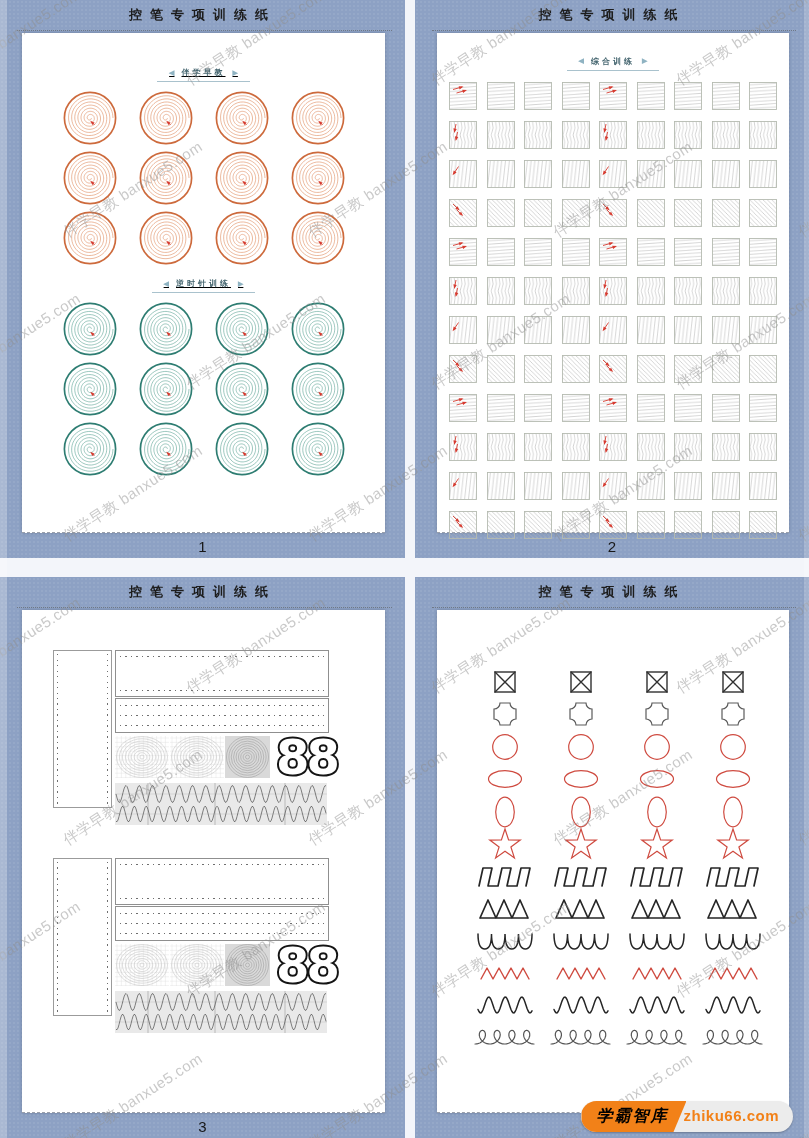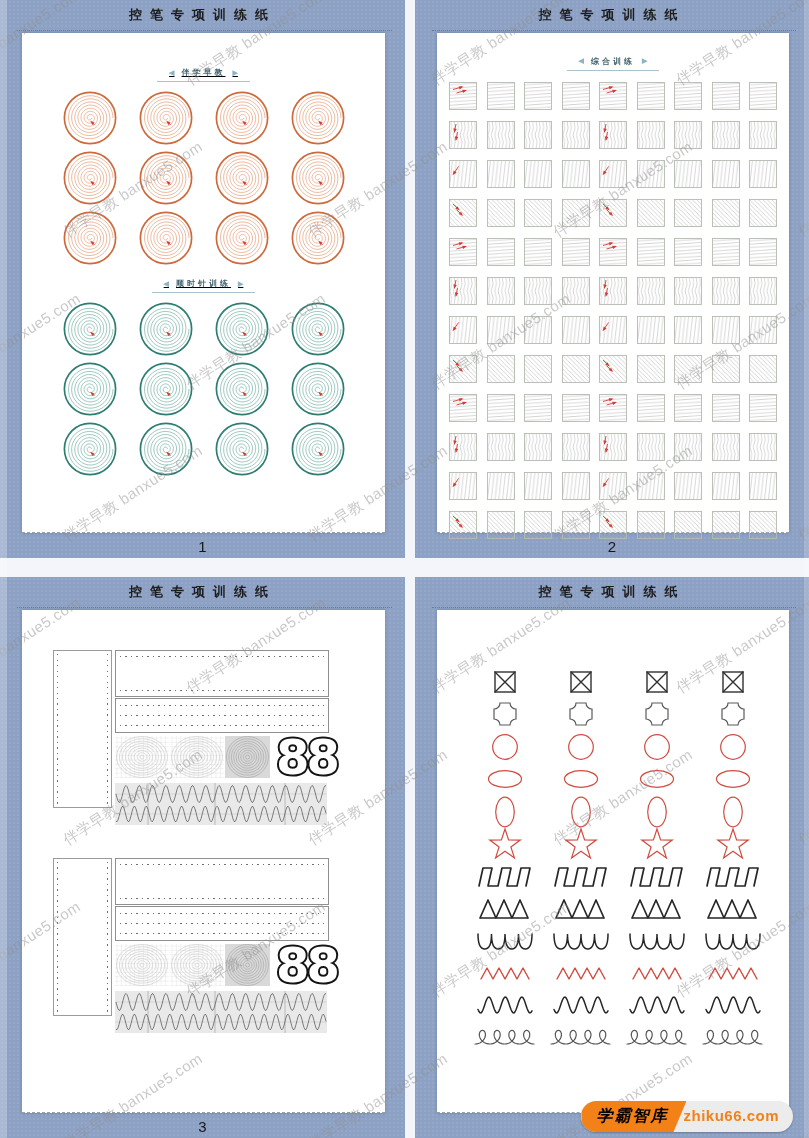--- a/index.html
+++ b/index.html
@@ -195,21 +195,21 @@
               <svg width="54" height="54" viewBox="0 0 54 54">
                 <circle cx="27" cy="27" r="25.6" fill="none" stroke="#cd6a3c" stroke-width="1.7"></circle>
                 <polyline points="28.2,27.0 28.2,27.1 28.3,27.3 28.3,27.4 28.3,27.5 28.3,27.7 28.2,27.8 28.2,28.0 28.1,28.1 28.0,28.3 27.9,28.4 27.8,28.5 27.7,28.6 27.5,28.8 27.4,28.8 27.2,28.9 27.0,29.0 26.8,29.0 26.6,29.0 26.4,29.0 26.2,29.0 26.0,29.0 25.7,28.9 25.5,28.8 25.3,28.7 25.1,28.5 25.0,28.4 24.8,28.2 24.6,28.0 24.5,27.8 24.4,27.5 24.3,27.3 24.2,27.0 24.2,26.7 24.2,26.4 24.2,26.2 24.3,25.9 24.4,25.6 24.5,25.3 24.6,25.0 24.8,24.8 25.0,24.5 25.2,24.3 25.4,24.1 25.7,23.9 26.0,23.8 26.3,23.6 26.7,23.5 27.0,23.5 27.4,23.4 27.7,23.4 28.1,23.5 28.4,23.6 28.8,23.7 29.1,23.8 29.5,24.0 29.8,24.2 30.1,24.5 30.3,24.8 30.6,25.1 30.8,25.4 31.0,25.8 31.1,26.2 31.2,26.6 31.3,27.0 31.3,27.4 31.3,27.9 31.3,28.3 31.2,28.7 31.0,29.1 30.8,29.6 30.6,30.0 30.3,30.3 30.0,30.7 29.7,31.0 29.3,31.3 28.9,31.5 28.4,31.7 28.0,31.9 27.5,32.0 27.0,32.1 26.5,32.1 26.0,32.1 25.5,32.0 25.0,31.9 24.5,31.7 24.0,31.5 23.6,31.2 23.1,30.9 22.7,30.5 22.4,30.1 22.0,29.7 21.8,29.2 21.5,28.7 21.3,28.1 21.2,27.6 21.1,27.0 21.1,26.4 21.1,25.8 21.2,25.3 21.4,24.7 21.6,24.1 21.9,23.6 22.2,23.1 22.6,22.6 23.0,22.1 23.5,21.7 24.0,21.3 24.5,21.0 25.1,20.8 25.7,20.6 26.4,20.4 27.0,20.4 27.7,20.3 28.3,20.4 29.0,20.5 29.6,20.7 30.2,20.9 30.9,21.2 31.4,21.6 32.0,22.0 32.5,22.5 32.9,23.0 33.3,23.6 33.7,24.2 34.0,24.9 34.2,25.6 34.3,26.3 34.4,27.0 34.4,27.7 34.4,28.5 34.2,29.2 34.0,29.9 33.8,30.6 33.4,31.3 33.0,31.9 32.5,32.5 32.0,33.1 31.4,33.6 30.8,34.0 30.1,34.4 29.3,34.7 28.6,35.0 27.8,35.1 27.0,35.2 26.2,35.2 25.4,35.1 24.6,35.0 23.8,34.8 23.0,34.5 22.3,34.1 21.6,33.6 20.9,33.1 20.3,32.5 19.8,31.8 19.3,31.1 18.9,30.4 18.5,29.6 18.3,28.7 18.1,27.9 18.0,27.0 18.0,26.1 18.1,25.2 18.3,24.3 18.5,23.5 18.9,22.6 19.3,21.8 19.8,21.1 20.4,20.4 21.0,19.7 21.7,19.1 22.5,18.6 23.3,18.2 24.2,17.8 25.1,17.5 26.0,17.3 27.0,17.2 28.0,17.2 28.9,17.3 29.9,17.5 30.8,17.8 31.7,18.2 32.6,18.6 33.4,19.2 34.2,19.8 34.9,20.5 35.5,21.3 36.1,22.1 36.6,23.0 36.9,24.0 37.2,25.0 37.4,26.0 37.5,27.0 37.5,28.0 37.4,29.1 37.2,30.1 36.9,31.1 36.5,32.1 36.0,33.0 35.4,33.9 34.7,34.7 34.0,35.5 33.1,36.2 32.2,36.8 31.3,37.3 30.2,37.7 29.2,38.0 28.1,38.2 27.0,38.3 25.9,38.3 24.8,38.2 23.7,38.0 22.6,37.6 21.5,37.2 20.5,36.7 19.6,36.0 18.7,35.3 17.9,34.5 17.2,33.6 16.5,32.6 16.0,31.6 15.6,30.5 15.2,29.3 15.0,28.2 14.9,27.0 14.9,25.8 15.0,24.6 15.3,23.4 15.6,22.3 16.1,21.2 16.7,20.1 17.4,19.1 18.2,18.2 19.0,17.3 20.0,16.5 21.0,15.9 22.1,15.3 23.3,14.8 24.5,14.5 25.7,14.2 27.0,14.1 28.3,14.1 29.5,14.3 30.8,14.5 32.0,14.9 33.2,15.4 34.3,16.0 35.4,16.8 36.4,17.6 37.3,18.6 38.1,19.6 38.8,20.7 39.4,21.8 39.9,23.1 40.3,24.4 40.5,25.7 40.7,27.0 40.6,28.3 40.5,29.7 40.2,31.0 39.8,32.3 39.3,33.6 38.6,34.7 37.8,35.9 36.9,36.9 35.9,37.9 34.9,38.8 33.7,39.5 32.4,40.2 31.1,40.7 29.8,41.1 28.4,41.3 27.0,41.4 25.6,41.4 24.2,41.3 22.8,41.0 21.4,40.5 20.1,39.9 18.8,39.2 17.6,38.4 16.5,37.5 15.5,36.4 14.6,35.3 13.8,34.1 13.1,32.7 12.6,31.4 12.2,29.9 11.9,28.5 11.8,27.0 11.8,25.5 12.0,24.0 12.3,22.5 12.8,21.1 13.4,19.7 14.1,18.4 15.0,17.1 16.0,16.0 17.1,14.9 18.3,13.9 19.6,13.1 21.0,12.4 22.4,11.8 23.9,11.4 25.4,11.1 27.0,11.0 28.6,11.0 30.1,11.2 31.7,11.6 33.2,12.0 34.7,12.7 36.0,13.5 37.4,14.4 38.6,15.4 39.7,16.6 40.7,17.8 41.6,19.2 42.3,20.7 42.9,22.2 43.4,23.7 43.6,25.4 43.8,27.0 43.7,28.6 43.5,30.3 43.2,31.9 42.7,33.5 42.0,35.0 41.2,36.5 40.2,37.9 39.1,39.1 37.9,40.3 36.6,41.3 35.2,42.3 33.6,43.0 32.1,43.7 30.4,44.1 28.7,44.4 27.0,44.5 25.3,44.5 23.6,44.3 21.9,43.9 20.2,43.4 18.6,42.7 17.1,41.8 15.7,40.8 14.3,39.7 13.1,38.4 12.0,37.0 11.1,35.5 10.2,33.9 9.6,32.3 9.1,30.6 8.8,28.8 8.7,27.0 8.7,25.2 8.9,23.4 9.3,21.6 9.9,19.9 10.6,18.2 11.5,16.7 12.6,15.2 13.8,13.8 15.1,12.5 16.5,11.4 18.1,10.4 19.8,9.5 21.5,8.9 23.3,8.4 25.1,8.0 27.0,7.9 28.9,7.9 30.7,8.2 32.6,8.6 34.4,9.2 36.1,9.9 37.8,10.9 39.3,12.0 40.8,13.2 42.1,14.6 43.3,16.1 44.3,17.7 45.2,19.5 45.9,21.3 46.4,23.1 46.7,25.1 46.9,27.0 46.8,29.0 46.6,30.9 46.2,32.8 45.6,34.7 44.8,36.5 43.8,38.2 42.6,39.8 41.3,41.3 39.9,42.7 38.3,43.9 36.6,45.0 34.8,45.9 33.0,46.6 31.0,47.2 29.0,47.5 27.0,47.7 25.0,47.6 22.9,47.4 21.0,46.9 19.0,46.3 17.1,45.4 15.4,44.4 13.7,43.2 12.1,41.9 10.7,40.4 9.4,38.8 8.3,37.0 7.4,35.1 6.6,33.2 6.1,31.2 5.7,29.1 5.6,27.0 5.6,24.9 5.9,22.8 6.3,20.7 7.0,18.7 7.9,16.8 8.9,14.9 10.2,13.2 11.6,11.6 13.1,10.1 14.8,8.8 16.6,7.6 18.6,6.6 20.6,5.9 22.7,5.3 24.8,4.9 27.0,4.8 29.2,4.8 31.4,5.1 33.5,5.6 35.6,6.3 37.6,7.2 39.5,8.3 41.3,9.6 43.0,11.0 44.5,12.6 45.9,14.4 47.1,16.3 48.1,18.3 48.9,20.4 49.5,22.5 49.8,24.8 50.0,27.0" fill="none" stroke="#df8c5e" stroke-width="0.6"></polyline>
                 <path d="M31.5,34 L28.4,30.8" stroke="#d63b30" stroke-width="0.8" fill="none"></path>
                 <polygon points="27.3,29.7 31.7,31.8 29.3,34.1" fill="#d63b30"></polygon>
               </svg>
             </span>
           </div>
         <div class="sec-label">
           <span class="arr">◀</span>
-          <span>顺时针训练</span>
+          <span>逆时针训练</span>
           <span class="arr">▶</span>
         </div>
         <div class="spiral-grid" id="spiral-grid-1">
             <span>
               <svg width="54" height="54" viewBox="0 0 54 54">
                 <circle cx="27" cy="27" r="25.6" fill="none" stroke="#2e7d72" stroke-width="1.7"></circle>
                 <polyline points="28.2,27.0 28.2,26.9 28.3,26.7 28.3,26.6 28.3,26.5 28.3,26.3 28.2,26.2 28.2,26.0 28.1,25.9 28.0,25.7 27.9,25.6 27.8,25.5 27.7,25.4 27.5,25.2 27.4,25.2 27.2,25.1 27.0,25.0 26.8,25.0 26.6,25.0 26.4,25.0 26.2,25.0 26.0,25.0 25.7,25.1 25.5,25.2 25.3,25.3 25.1,25.5 25.0,25.6 24.8,25.8 24.6,26.0 24.5,26.2 24.4,26.5 24.3,26.7 24.2,27.0 24.2,27.3 24.2,27.6 24.2,27.8 24.3,28.1 24.4,28.4 24.5,28.7 24.6,29.0 24.8,29.2 25.0,29.5 25.2,29.7 25.4,29.9 25.7,30.1 26.0,30.2 26.3,30.4 26.7,30.5 27.0,30.5 27.4,30.6 27.7,30.6 28.1,30.5 28.4,30.4 28.8,30.3 29.1,30.2 29.5,30.0 29.8,29.8 30.1,29.5 30.3,29.2 30.6,28.9 30.8,28.6 31.0,28.2 31.1,27.8 31.2,27.4 31.3,27.0 31.3,26.6 31.3,26.1 31.3,25.7 31.2,25.3 31.0,24.9 30.8,24.4 30.6,24.0 30.3,23.7 30.0,23.3 29.7,23.0 29.3,22.7 28.9,22.5 28.4,22.3 28.0,22.1 27.5,22.0 27.0,21.9 26.5,21.9 26.0,21.9 25.5,22.0 25.0,22.1 24.5,22.3 24.0,22.5 23.6,22.8 23.1,23.1 22.7,23.5 22.4,23.9 22.0,24.3 21.8,24.8 21.5,25.3 21.3,25.9 21.2,26.4 21.1,27.0 21.1,27.6 21.1,28.2 21.2,28.7 21.4,29.3 21.6,29.9 21.9,30.4 22.2,30.9 22.6,31.4 23.0,31.9 23.5,32.3 24.0,32.7 24.5,33.0 25.1,33.2 25.7,33.4 26.4,33.6 27.0,33.6 27.7,33.7 28.3,33.6 29.0,33.5 29.6,33.3 30.2,33.1 30.9,32.8 31.4,32.4 32.0,32.0 32.5,31.5 32.9,31.0 33.3,30.4 33.7,29.8 34.0,29.1 34.2,28.4 34.3,27.7 34.4,27.0 34.4,26.3 34.4,25.5 34.2,24.8 34.0,24.1 33.8,23.4 33.4,22.7 33.0,22.1 32.5,21.5 32.0,20.9 31.4,20.4 30.8,20.0 30.1,19.6 29.3,19.3 28.6,19.0 27.8,18.9 27.0,18.8 26.2,18.8 25.4,18.9 24.6,19.0 23.8,19.2 23.0,19.5 22.3,19.9 21.6,20.4 20.9,20.9 20.3,21.5 19.8,22.2 19.3,22.9 18.9,23.6 18.5,24.4 18.3,25.3 18.1,26.1 18.0,27.0 18.0,27.9 18.1,28.8 18.3,29.7 18.5,30.5 18.9,31.4 19.3,32.2 19.8,32.9 20.4,33.6 21.0,34.3 21.7,34.9 22.5,35.4 23.3,35.8 24.2,36.2 25.1,36.5 26.0,36.7 27.0,36.8 28.0,36.8 28.9,36.7 29.9,36.5 30.8,36.2 31.7,35.8 32.6,35.4 33.4,34.8 34.2,34.2 34.9,33.5 35.5,32.7 36.1,31.9 36.6,31.0 36.9,30.0 37.2,29.0 37.4,28.0 37.5,27.0 37.5,26.0 37.4,24.9 37.2,23.9 36.9,22.9 36.5,21.9 36.0,21.0 35.4,20.1 34.7,19.3 34.0,18.5 33.1,17.8 32.2,17.2 31.3,16.7 30.2,16.3 29.2,16.0 28.1,15.8 27.0,15.7 25.9,15.7 24.8,15.8 23.7,16.0 22.6,16.4 21.5,16.8 20.5,17.3 19.6,18.0 18.7,18.7 17.9,19.5 17.2,20.4 16.5,21.4 16.0,22.4 15.6,23.5 15.2,24.7 15.0,25.8 14.9,27.0 14.9,28.2 15.0,29.4 15.3,30.6 15.6,31.7 16.1,32.8 16.7,33.9 17.4,34.9 18.2,35.8 19.0,36.7 20.0,37.5 21.0,38.1 22.1,38.7 23.3,39.2 24.5,39.5 25.7,39.8 27.0,39.9 28.3,39.9 29.5,39.7 30.8,39.5 32.0,39.1 33.2,38.6 34.3,38.0 35.4,37.2 36.4,36.4 37.3,35.4 38.1,34.4 38.8,33.3 39.4,32.2 39.9,30.9 40.3,29.6 40.5,28.3 40.7,27.0 40.6,25.7 40.5,24.3 40.2,23.0 39.8,21.7 39.3,20.4 38.6,19.3 37.8,18.1 36.9,17.1 35.9,16.1 34.9,15.2 33.7,14.5 32.4,13.8 31.1,13.3 29.8,12.9 28.4,12.7 27.0,12.6 25.6,12.6 24.2,12.7 22.8,13.0 21.4,13.5 20.1,14.1 18.8,14.8 17.6,15.6 16.5,16.5 15.5,17.6 14.6,18.7 13.8,19.9 13.1,21.3 12.6,22.6 12.2,24.1 11.9,25.5 11.8,27.0 11.8,28.5 12.0,30.0 12.3,31.5 12.8,32.9 13.4,34.3 14.1,35.6 15.0,36.9 16.0,38.0 17.1,39.1 18.3,40.1 19.6,40.9 21.0,41.6 22.4,42.2 23.9,42.6 25.4,42.9 27.0,43.0 28.6,43.0 30.1,42.8 31.7,42.4 33.2,42.0 34.7,41.3 36.0,40.5 37.4,39.6 38.6,38.6 39.7,37.4 40.7,36.2 41.6,34.8 42.3,33.3 42.9,31.8 43.4,30.3 43.6,28.6 43.8,27.0 43.7,25.4 43.5,23.7 43.2,22.1 42.7,20.5 42.0,19.0 41.2,17.5 40.2,16.1 39.1,14.9 37.9,13.7 36.6,12.7 35.2,11.7 33.6,11.0 32.1,10.3 30.4,9.9 28.7,9.6 27.0,9.4 25.3,9.5 23.6,9.7 21.9,10.1 20.2,10.6 18.6,11.3 17.1,12.2 15.7,13.2 14.3,14.3 13.1,15.6 12.0,17.0 11.1,18.5 10.2,20.1 9.6,21.7 9.1,23.4 8.8,25.2 8.7,27.0 8.7,28.8 8.9,30.6 9.3,32.4 9.9,34.1 10.6,35.8 11.5,37.3 12.6,38.8 13.8,40.2 15.1,41.5 16.5,42.6 18.1,43.6 19.8,44.5 21.5,45.1 23.3,45.6 25.1,46.0 27.0,46.1 28.9,46.1 30.7,45.8 32.6,45.4 34.4,44.8 36.1,44.1 37.8,43.1 39.3,42.0 40.8,40.8 42.1,39.4 43.3,37.9 44.3,36.3 45.2,34.5 45.9,32.7 46.4,30.9 46.7,28.9 46.9,27.0 46.8,25.0 46.6,23.1 46.2,21.2 45.6,19.3 44.8,17.5 43.8,15.8 42.6,14.2 41.3,12.7 39.9,11.3 38.3,10.1 36.6,9.0 34.8,8.1 33.0,7.4 31.0,6.8 29.0,6.5 27.0,6.3 25.0,6.4 22.9,6.6 21.0,7.1 19.0,7.7 17.1,8.6 15.4,9.6 13.7,10.8 12.1,12.1 10.7,13.6 9.4,15.2 8.3,17.0 7.4,18.9 6.6,20.8 6.1,22.8 5.7,24.9 5.6,27.0 5.6,29.1 5.9,31.2 6.3,33.3 7.0,35.3 7.9,37.2 8.9,39.1 10.2,40.8 11.6,42.4 13.1,43.9 14.8,45.2 16.6,46.4 18.6,47.4 20.6,48.1 22.7,48.7 24.8,49.1 27.0,49.2 29.2,49.2 31.4,48.9 33.5,48.4 35.6,47.7 37.6,46.8 39.5,45.7 41.3,44.4 43.0,43.0 44.5,41.4 45.9,39.6 47.1,37.7 48.1,35.7 48.9,33.6 49.5,31.5 49.8,29.2 50.0,27.0" fill="none" stroke="#5ba294" stroke-width="0.6"></polyline>
                 <path d="M31.5,34 L28.4,30.8" stroke="#d63b30" stroke-width="0.8" fill="none"></path>
                 <polygon points="27.3,29.7 31.7,31.8 29.3,34.1" fill="#d63b30"></polygon>
               </svg>

